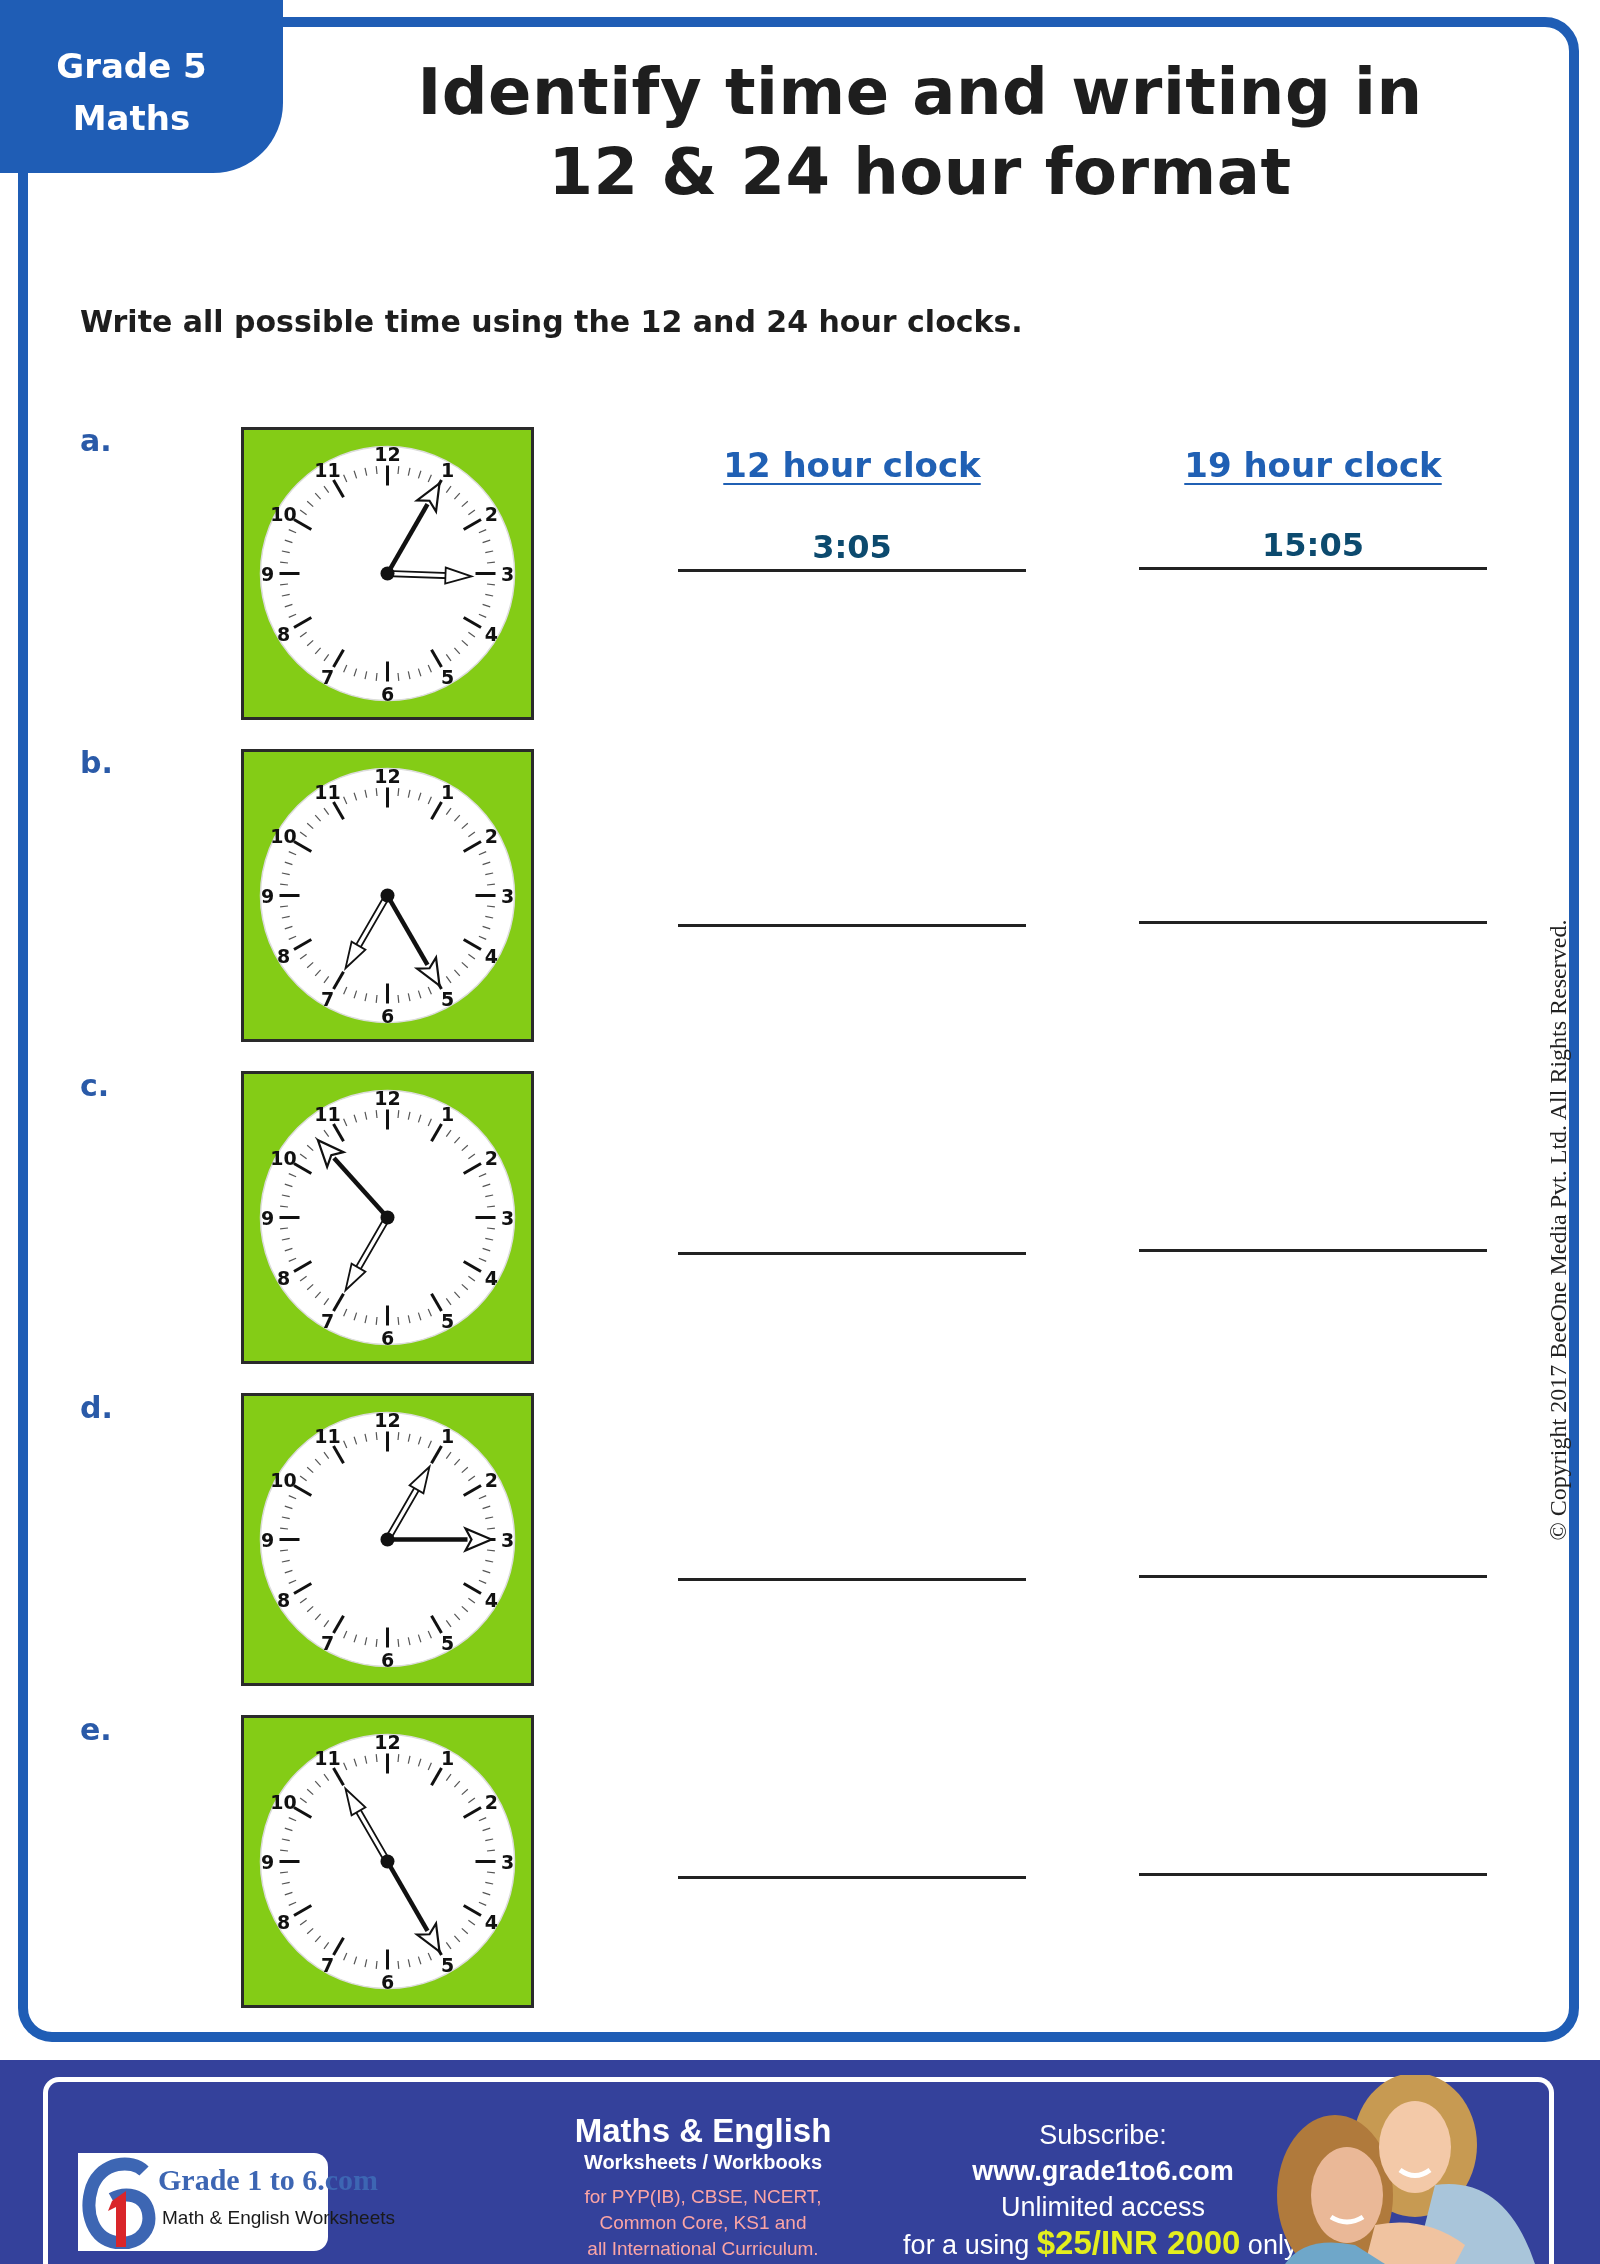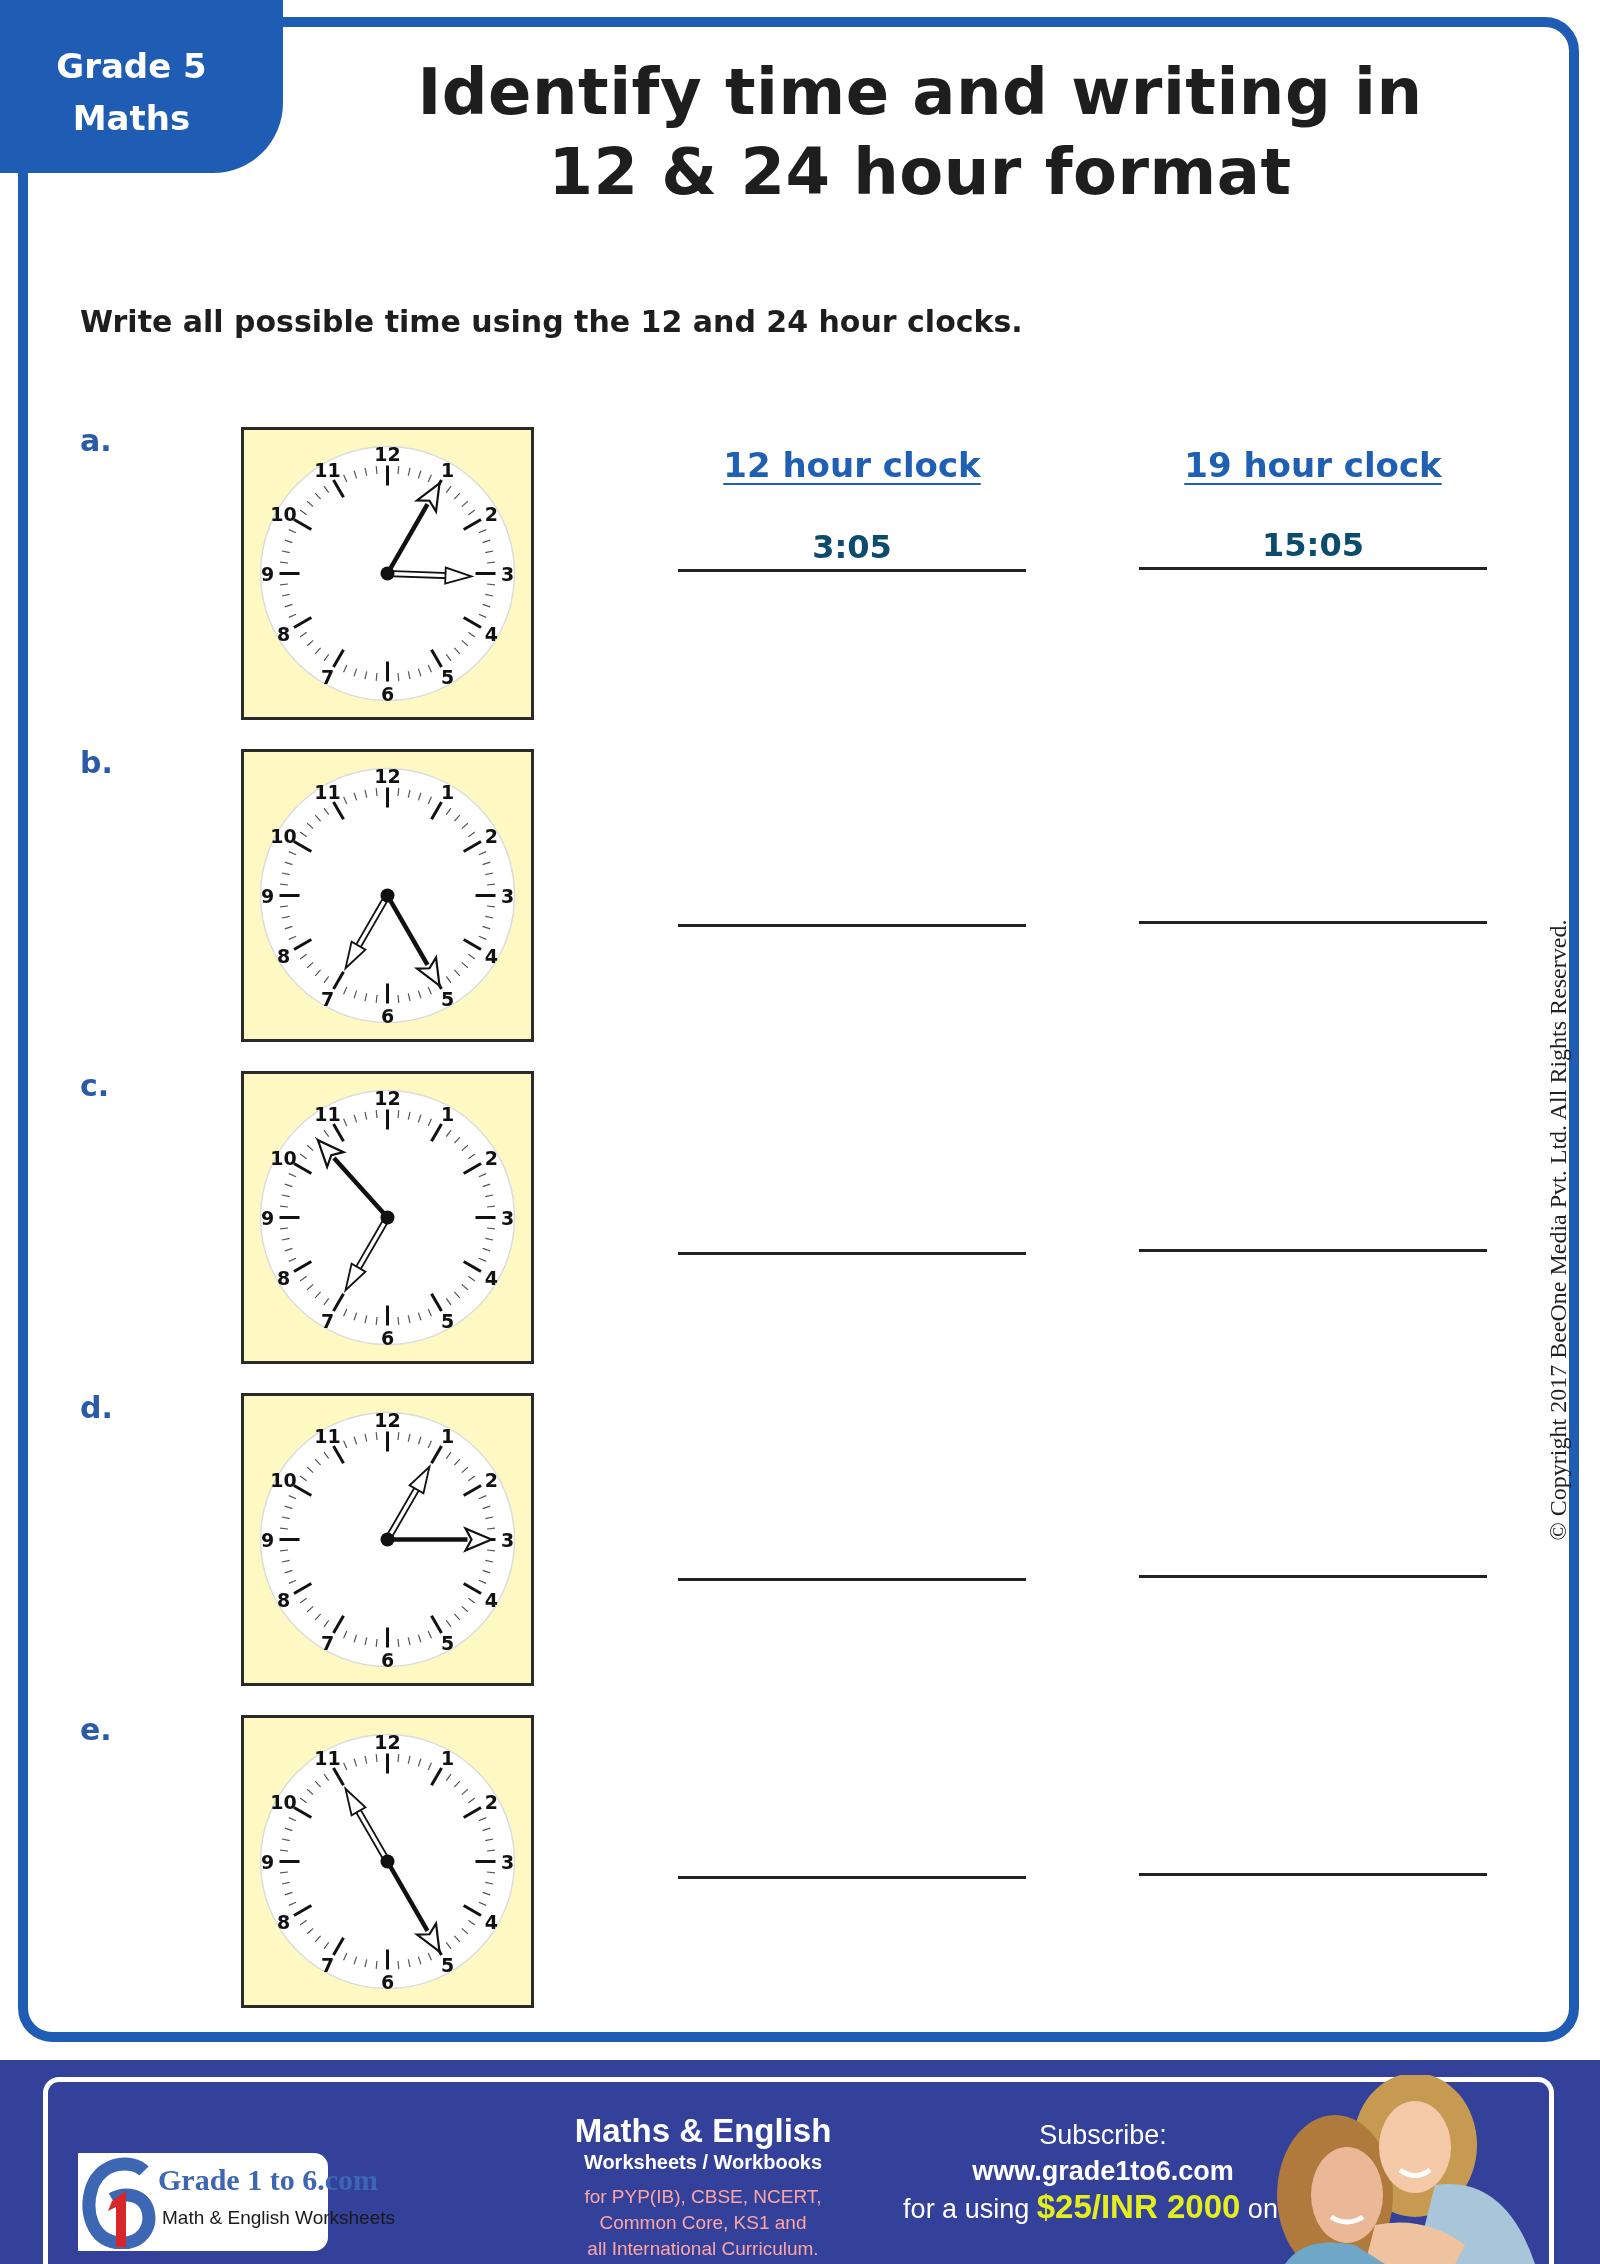--- a/index.html
+++ b/index.html
@@ -39,21 +39,21 @@
   .col-header.h12 { left: 678px; }
   .col-header.h24 { left: 1139px; }
 
   .row-label {
     position: absolute; left: 80px;
     font-family: "DejaVu Sans", sans-serif; font-weight: bold; font-size: 30px; color: #2a5aa8;
   }
 
   .clock-box {
     position: absolute; left: 241px; width: 293px; height: 293px;
-    border: 3px solid #2a2a2a; background: #fef9c3;
+    border: 3px solid #2a2a2a; background: #84cc16;
   }
   .clock-box svg { position: absolute; left: 0; top: 0; width: 287px; height: 287px; }
 
   .answer {
     position: absolute; width: 348px; height: 60px;
   }
   .answer .val {
     position: absolute; left: 0; right: 0; bottom: 6px; text-align: center;
     font-family: "DejaVu Sans", sans-serif; font-weight: bold; font-size: 32px; color: #0c4a6e;
   }
@@ -631,20 +631,21 @@
       <div class="p3">
         <div>for PYP(IB), CBSE, NCERT,</div>
         <div>Common Core, KS1 and</div>
         <div>all International Curriculum.</div>
       </div>
     </div>
 
     <div class="subscribe">
       <div>Subscribe:</div>
       <div class="url">www.grade1to6.com</div>
+      <div>Unlimited access</div>
       <div>
         <span>for a using</span>
         <span class="price">$25/INR 2000</span>
         <span>only.</span>
       </div>
     </div>
   </div>
 </div>
 
 <div class="photo">

